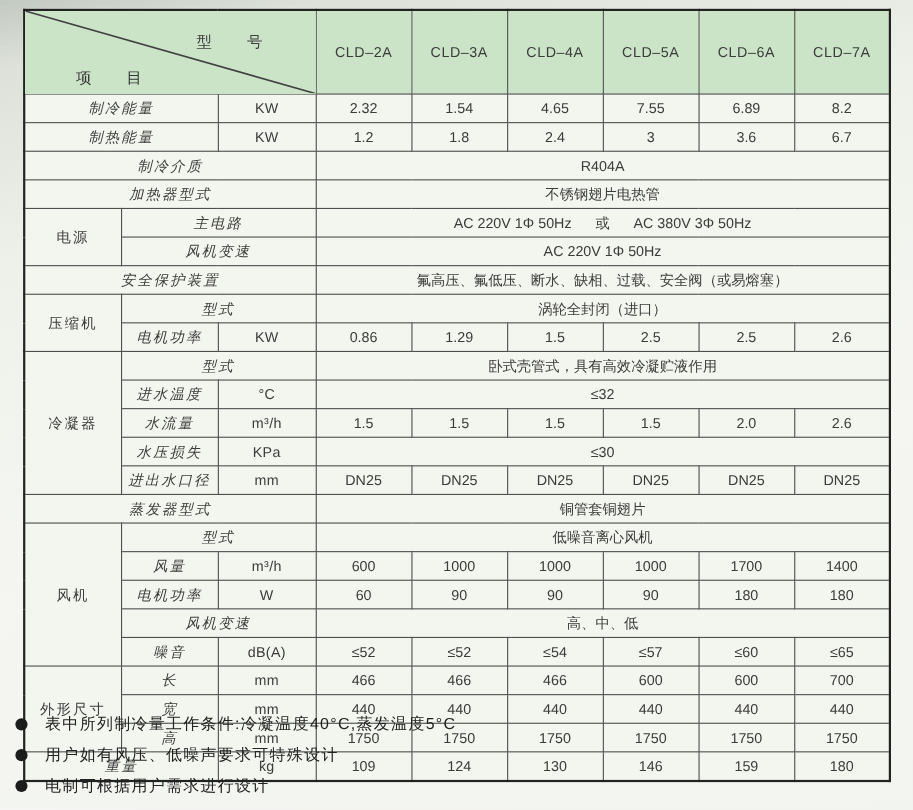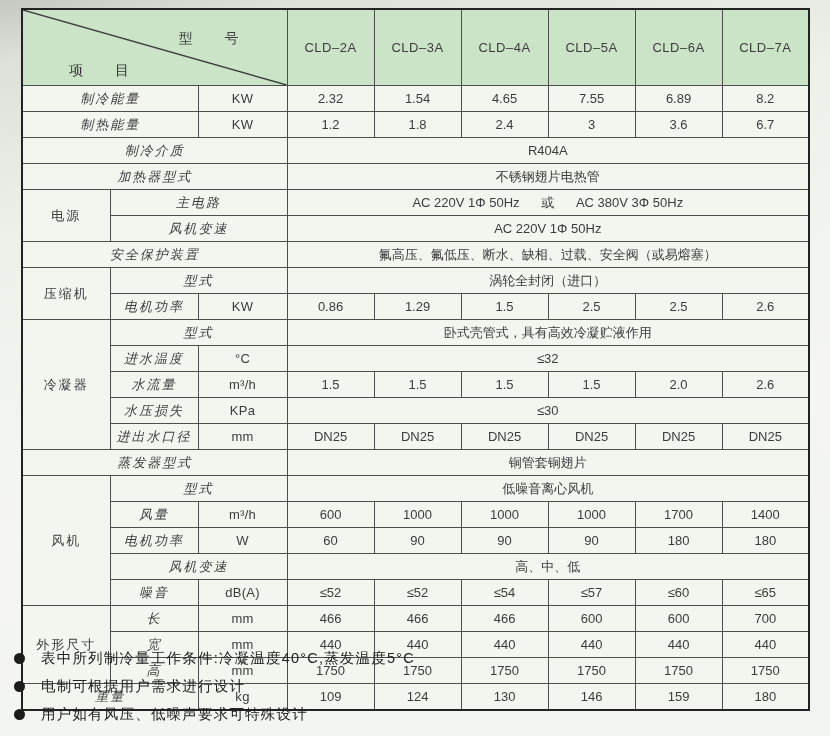--- a/index.html
+++ b/index.html
@@ -251,21 +251,21 @@
       </tbody>
   </table>
 
   <div class="notes" id="notes">
       <div class="note">
         <span class="bullet"></span>
         <span class="txt">表中所列制冷量工作条件:冷凝温度40°C,蒸发温度5°C</span>
       </div>
       <div class="note">
         <span class="bullet"></span>
-        <span class="txt">电制可根据用户需求进行设计</span>
+        <span class="txt">用户如有风压、低噪声要求可特殊设计</span>
       </div>
       <div class="note">
         <span class="bullet"></span>
-        <span class="txt">用户如有风压、低噪声要求可特殊设计</span>
+        <span class="txt">电制可根据用户需求进行设计</span>
       </div>
     </div>
 
 </div>
 
 </body></html>

